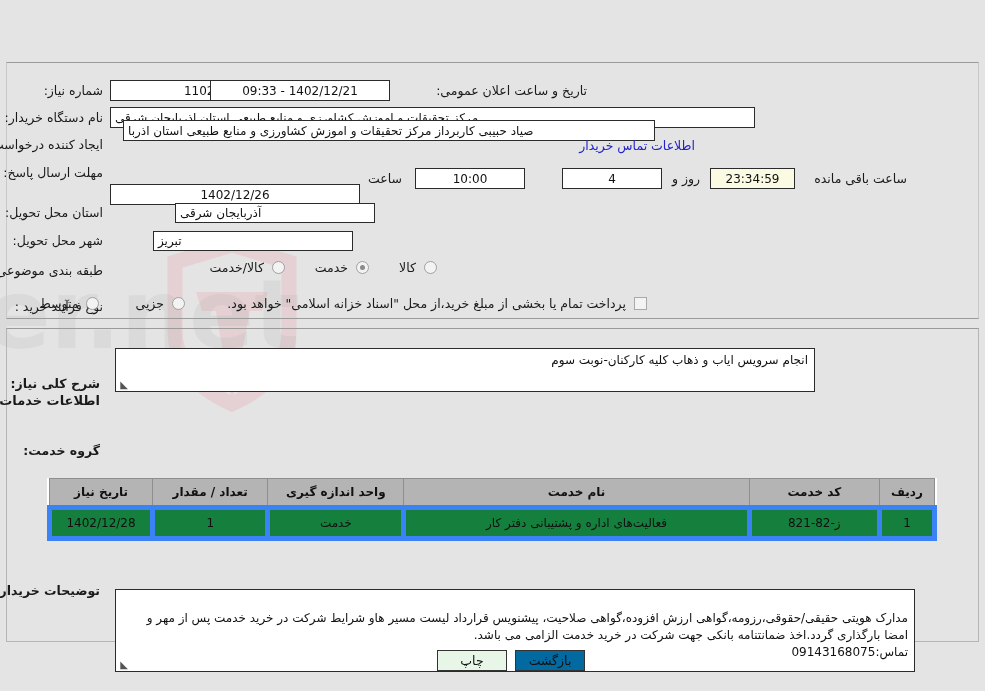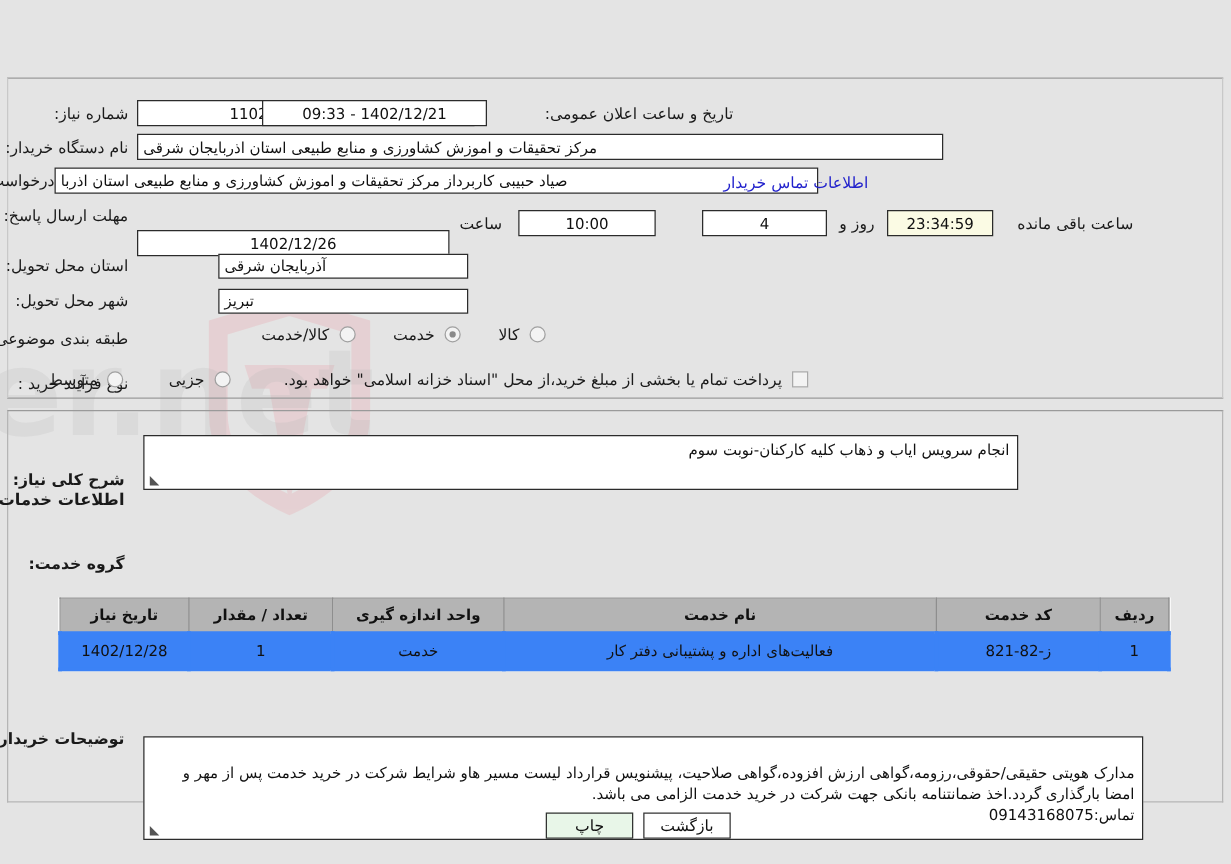--- a/index.html
+++ b/index.html
@@ -172,22 +172,22 @@
     background: #b4b4b4;
     border: 1px solid #8e8e8e;
     color: #111;
     font-weight: bold;
     font-size: 12px;
     height: 26px;
     padding: 0 6px;
     white-space: nowrap;
   }
   .grid td {
-    background: #3b82f6;
-    border: 3px solid #3b82f6;
+    background: #15803d;
+    border: 5px solid #3b82f6;
     color: #111;
     height: 26px;
     padding: 0 6px;
     text-align: center;
     white-space: nowrap;
   }
 
   
   .btn {
     box-sizing: border-box;
@@ -196,21 +196,21 @@
     color: #111;
     height: 21px;
     display: flex;
     align-items: center;
     justify-content: center;
     cursor: pointer;
     font-family: "DejaVu Sans", "Liberation Sans", sans-serif;
     margin-left: 44px;
   }
   .btn-print  { background: #e8f6e8; }
-  .btn-back   { background: #ffffff; }
+  .btn-back   { background: #0369a1; }
 </style>
 </head>
 <body>
 
 <div id="page">
 
   <svg class="watermark" viewBox="0 0 985 691">
     <g opacity="0.28">
       <path d="M175 262 L232 245 L289 262 L289 330 Q289 378 232 404 Q175 378 175 330 Z" fill="none" stroke="#e8a0a8" stroke-width="15"></path>
       <path d="M214 300 L232 404 L252 300 Z" fill="#e8a0a8"></path>
@@ -227,37 +227,37 @@
   <div class="abs lbl" style="right:882px; top:83px; width:95px;">شماره نیاز:</div>
   <div class="abs tbox center" style="right:605px; top:80px; width:270px; height:21px;">1102091713000007</div>
 
   <div class="abs lbl" style="right:398px; top:83px; width:186px; text-align:right;">تاریخ و ساعت اعلان عمومی:</div>
   <div class="abs tbox center" style="right:595px; left:104px; top:80px; width:180px; height:21px;">1402/12/21 - 09:33</div>
 
   <div class="abs lbl" style="right:882px; top:110px; width:95px;">نام دستگاه خریدار:</div>
   <div class="abs tbox right" style="right:230px; top:107px; width:645px; height:21px;">مرکز تحقیقات و اموزش کشاورزی و منابع طبیعی استان اذربایجان شرقی</div>
 
   <div class="abs lbl" style="right:882px; top:137px; width:95px;">ایجاد کننده درخواست:</div>
-  <div class="abs tbox right" style="right:330px; top:134px; width:611px; height:21px;">صیاد حبیبی کاربرداز مرکز تحقیقات و اموزش کشاورزی و منابع طبیعی استان اذربا</div>
+  <div class="abs tbox right" style="right:330px; top:120px; width:532px; height:21px;">صیاد حبیبی کاربرداز مرکز تحقیقات و اموزش کشاورزی و منابع طبیعی استان اذربا</div>
   <div class="abs link" style="right:290px; top:138px;">اطلاعات تماس خریدار</div>
 
   <div class="abs lbl" style="right:882px; top:164px; width:95px; line-height:17px;">مهلت ارسال پاسخ: تا تاریخ:</div>
   <div class="abs tbox center" style="right:625px; top:184px; width:250px; height:21px;">1402/12/26</div>
   <div class="abs lbl" style="right:583px; top:171px;">ساعت</div>
   <div class="abs tbox center" style="right:460px; top:168px; width:110px; height:21px;">10:00</div>
   <div class="abs tbox center" style="right:323px; top:168px; width:100px; height:21px;">4</div>
   <div class="abs lbl" style="right:285px; top:171px;">روز و</div>
   <div class="abs tbox cream center" style="right:190px; top:168px; width:85px; height:21px;">23:34:59</div>
   <div class="abs lbl" style="right:78px; top:171px;">ساعت باقی مانده</div>
 
   <div class="abs lbl" style="right:882px; top:205px; width:95px;">استان محل تحویل:</div>
   <div class="abs tbox right" style="right:610px; top:203px; width:200px; height:20px;">آذربایجان شرقی</div>
 
   <div class="abs lbl" style="right:882px; top:233px; width:95px;">شهر محل تحویل:</div>
-  <div class="abs tbox right" style="right:610px; top:231px; width:200px; height:20px;">تبریز</div>
+  <div class="abs tbox right" style="right:632px; top:231px; width:200px; height:20px;">تبریز</div>
 
   <div class="abs lbl" style="right:882px; top:263px; width:95px;">طبقه بندی موضوعی:</div>
   <div class="abs" style="right:548px; top:260px; display:flex; flex-direction:row; align-items:center; gap:8px;">
     <span class="radio"></span>
     <span class="radio-label">کالا</span>
     <span style="width:14px;"></span>
     <span class="radio on"></span>
     <span class="radio-label">خدمت</span>
     <span style="width:14px;"></span>
     <span class="radio"></span>

